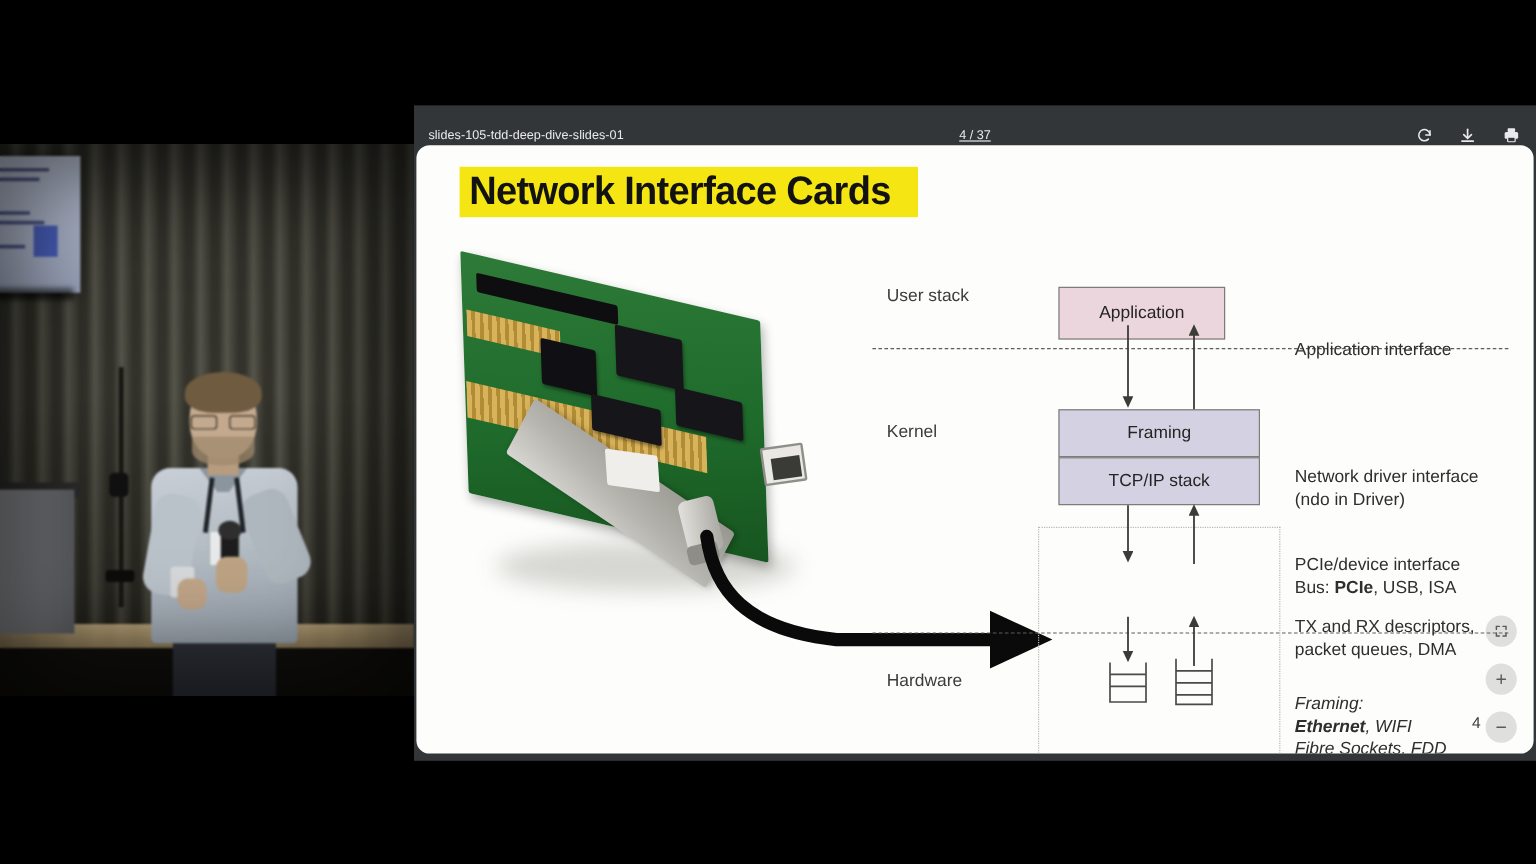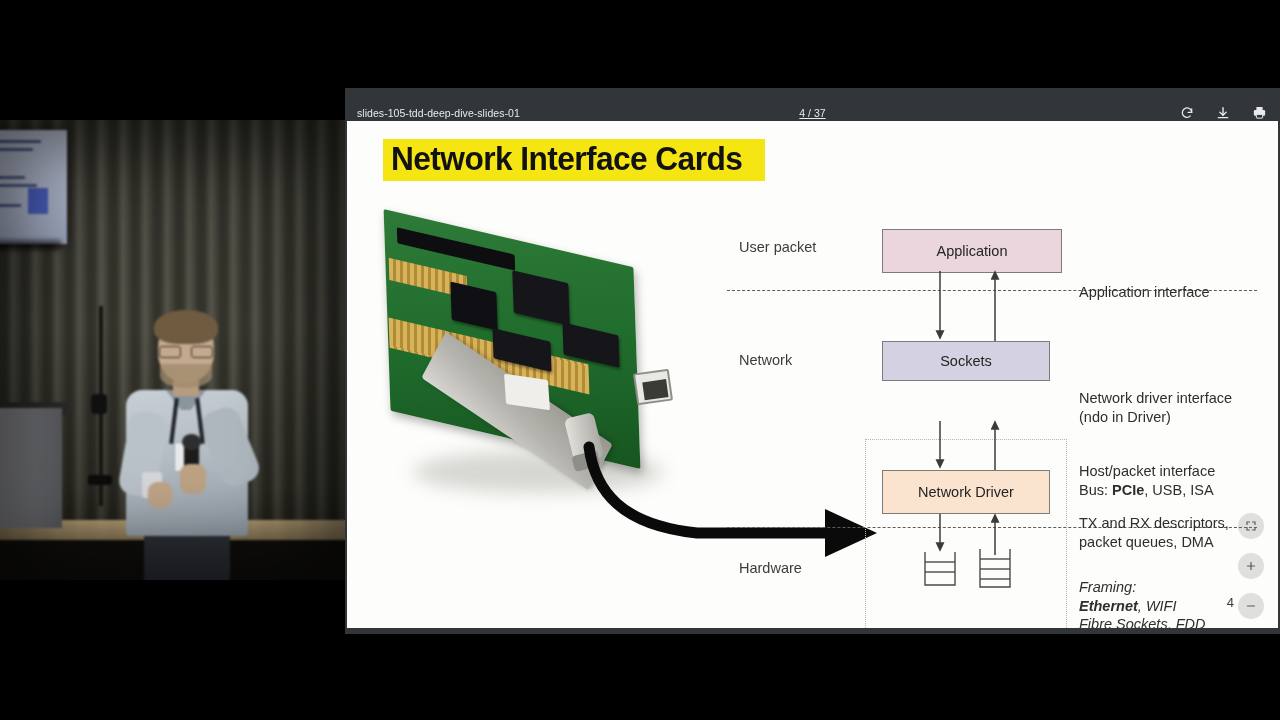--- a/index.html
+++ b/index.html
@@ -65,21 +65,21 @@
   
   #toolbar { position:relative; height:49px; background:#323639; display:flex; align-items:center;
       padding:0 12px; color:#e8eaed; font-size:10.5px; }
   #doc-title { flex:0 0 auto; letter-spacing:.05px; color:#e8eaed; }
   #page-indicator { position:absolute; left:0; right:0; text-align:center; font-size:10.5px; color:#e8eaed; pointer-events:none;text-decoration:underline; }
   #toolbar-actions { margin-left:auto; display:flex; gap:18px; align-items:center; z-index:2; }
   .tb-icon { width:18px; height:18px; display:flex; align-items:center; justify-content:center; color:#e8eaed; cursor:pointer; }
   .tb-icon svg { display:block; }
 
   
-  #slide { position:absolute; left:2px; top:33px; width:931px; height:507px; background:#fdfdfb; overflow:hidden; }
+  #slide { position:absolute; left:2px; top:33px; width:931px; height:507px; background:#fdfdfb; overflow:hidden;border-radius:11px; }
 
   
   #slide-title { position:absolute; left:36px; top:18px; background:#f5e613; padding:2px 8px 4px 8px; }
   #slide-title span { font-family:"Liberation Sans", sans-serif; font-weight:700; font-size:33px;
       letter-spacing:-.6px; color:#121212; line-height:1.08; display:block; transform:scaleX(.96); transform-origin:left; }
 
   
   #nic-photo { position:absolute; left:26px; top:104px; width:420px; height:300px; }
   #pcb { position:absolute; left:14px; top:14px; width:250px; height:200px;
       background:linear-gradient(165deg,#2e7a38 0%,#1f6b2c 55%,#17551f 100%);
@@ -106,21 +106,21 @@
   #photo-shadow { position:absolute; left:40px; top:226px; width:250px; height:42px; background:rgba(60,58,52,.20); filter:blur(9px); border-radius:50%; }
 
   
   #arrow-svg { position:absolute; left:230px; top:318px; width:320px; height:120px; }
 
   
   #diagram { position:absolute; left:380px; top:96px; width:545px; height:400px; }
   .lbl { position:absolute; font-size:14.5px; color:#3c3c3c; white-space:nowrap; }
   .box { position:absolute; border:1.2px solid #7c7c78; display:flex; align-items:center; justify-content:center;
       font-size:14.5px; color:#242424; }
-  #box-application { left:155px; top:12px; width:180px; height:44px; background:#ead6dc; }
+  #box-application { left:155px; top:22px; width:139px; height:44px; background:#ead6dc; }
   #box-sockets    { left:155px; top:124px; width:168px; height:40px; background:#d4d2e2; }
   #box-tcpip      { left:155px; top:164px; width:168px; height:40px; background:#d4d2e2; }
   #box-driver     { left:155px; top:253px; width:168px; height:44px; background:#fae4cf; }
   #box-nic        { left:155px; top:382px; width:168px; height:40px; background:#fdf1cd; }
   #label-user-space { left:12px; top:22px; }
   #label-kernel     { left:12px; top:135px; }
   #label-hardware   { left:12px; top:343px; }
   .divider { position:absolute; left:0; width:530px; height:0; border-top:1.6px dashed #5d5d5a; }
   #div-1 { top:73px; }
   #div-2 { top:310px; }
@@ -258,27 +258,27 @@
         <path d="M12,8 C18,52 44,86 120,94 L258,94" stroke="#0a0a0a" stroke-width="11" fill="none" stroke-linecap="round"></path>
         <polygon points="248,70 300,94 248,118" fill="#0a0a0a"></polygon>
       </svg>
 
       <div id="diagram">
 
         <div class="divider" id="div-1"></div>
         <div class="divider" id="div-2"></div>
         <div id="dotted-region"></div>
 
-        <div class="lbl" id="label-user-space">User packet</div>
-        <div class="lbl" id="label-kernel">Network</div>
+        <div class="lbl" id="label-user-space">User stack</div>
+        <div class="lbl" id="label-kernel">Kernel</div>
         <div class="lbl" id="label-hardware">Hardware</div>
 
         <div class="box" id="box-application">Application</div>
-        <div class="box" id="box-sockets">Sockets</div>
-        <div class="box" id="box-driver">Network Driver</div>
+        <div class="box" id="box-sockets">Framing</div>
+        <div class="box" id="box-tcpip">TCP/IP stack</div>
 
         <svg style="position:absolute;left:0;top:0;width:545px;height:400px;overflow:visible;">
           <defs>
             <marker id="ah" markerWidth="7" markerHeight="7" refX="3.2" refY="3" orient="auto">
               <polygon points="0,0 6.4,3 0,6" fill="#3b3b38"></polygon>
             </marker>
           </defs>
           <g stroke="#3b3b38" stroke-width="1.5" fill="none">
 
             <line x1="213" y1="54" x2="213" y2="118" marker-end="url(#ah)"></line>
@@ -311,21 +311,21 @@
 
       <div id="annotations">
         <div class="note" id="note-app-if">Application interface</div>
 
         <div class="note" id="note-driver-if">
           <div>Network driver interface</div>
           <div>(ndo in Driver)</div>
         </div>
 
         <div class="note" id="note-host">
-          <div>Host/packet interface</div>
+          <div>PCIe/device interface</div>
           <div>
             <span>Bus: </span><b>PCIe</b><span>, USB, ISA</span>
           </div>
         </div>
 
         <div class="note" id="note-tx-rx">
           <div>TX and RX descriptors,</div>
           <div>packet queues, DMA</div>
         </div>
 

